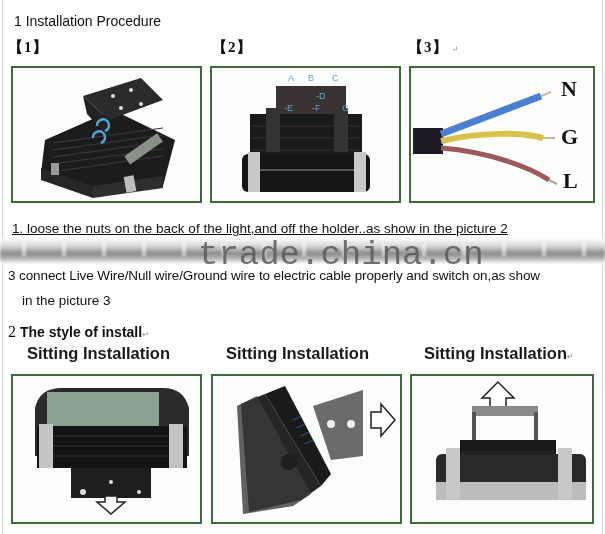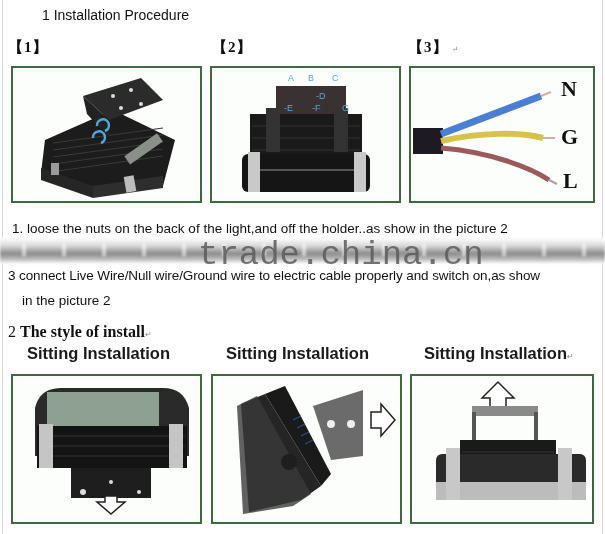--- a/index.html
+++ b/index.html
@@ -5,40 +5,40 @@
   html, body { margin: 0; padding: 0; }
   body {
     width: 605px; height: 534px; position: relative; overflow: hidden;
     background: #ffffff;
     font-family: "Liberation Sans", "DejaVu Sans", sans-serif;
     color: #111;
   }
   .frame-left { position: absolute; left: 2px; top: 0; width: 1px; height: 534px; background: #d8d8d8; }
   .frame-right { position: absolute; right: 2px; top: 0; width: 1px; height: 534px; background: #d8d8d8; }
   .abs { position: absolute; }
-  .heading1 { left: 14px; top: 7px; font-size: 14px; margin-left: 28px; }
+  .heading1 { left: 14px; top: 13px; font-size: 14px; }
   .step-label { top: 38px; font-family: "Liberation Serif", "DejaVu Serif", serif; font-size: 15px; font-weight: bold; letter-spacing: 1px; }
   .step-label .ret { font-size: 8px; color: #888; font-weight: normal; margin-left: 3px; }
   .box { position: absolute; border: 2px solid #3d6b3d; background: #fbfefb; box-sizing: border-box; overflow: hidden; }
   .text-line { font-size: 13.5px; white-space: nowrap; }
   .blur-band {
     position: absolute; left: 0; top: 238px; width: 605px; height: 26px;
     background: linear-gradient(to bottom, #ffffff 0%, #d9d9d9 30%, #8c8c8c 60%, #b8b8b8 80%, #ffffff 100%);
     filter: blur(1px);
   }
   .blur-band .stripes {
     position: absolute; left: 0; top: 6px; width: 100%; height: 12px;
     background: repeating-linear-gradient(to right, rgba(255,255,255,0.0) 0 22px, rgba(255,255,255,0.55) 22px 26px, rgba(255,255,255,0) 26px 40px);
   }
   .watermark {
     position: absolute; left: 198px; top: 236px; font-size: 34px; color: rgba(90,90,90,0.85);
     letter-spacing: 0px; font-family: Liberation Mono, monospace;
   }
   .heading2 { left: 8px; top: 323px; font-family: "Liberation Serif", serif; font-size: 16px; }
-  .heading2 small { font-size: 16px; font-weight: bold; font-family: Liberation Serif, serif; }
+  .heading2 small { font-size: 14px; font-weight: bold; font-family: Liberation Sans, sans-serif; }
   .heading2 .ret, .cap .ret { font-size: 8px; color: #888; font-weight: normal; }
   .cap { top: 344px; font-size: 16.5px; font-weight: bold; color: #1a1a1a; }
   svg { display: block; }
 </style>
 </head>
 <body>
 
 <div class="frame-left"></div>
 <div class="frame-right"></div>
 
@@ -111,29 +111,29 @@
     <path d="M30,80 C80,84 120,100 138,112" stroke="#9c5a5a" stroke-width="5" fill="none"></path>
     <path d="M138,112 L146,116" stroke="#b0a0a0" stroke-width="2"></path>
     <g font-family="Liberation Serif, serif" font-size="22" font-weight="bold" fill="#111">
       <text x="150" y="28">N</text>
       <text x="150" y="76">G</text>
       <text x="152" y="120">L</text>
     </g>
   </svg>
 </div>
 
-<div class="abs text-line" style="left:12px; top:221px;">1. loose the nuts on the back of the light,and off  the holder..as show in the picture 2</div>
+<div class="abs text-line" style="left:12px; top:221px;text-decoration:underline;">1. loose the nuts on the back of the light,and off  the holder..as show in the picture 2</div>
 
 <div class="blur-band">
     <div class="stripes"></div>
   </div>
 <div class="watermark">trade.china.cn</div>
 
 <div class="abs text-line" style="left:8px; top:268px; letter-spacing:-0.1px;">3 connect Live Wire/Null wire/Ground wire to electric cable properly and switch on,as show</div>
-<div class="abs text-line" style="left:22px; top:293px;">in the picture 2</div>
+<div class="abs text-line" style="left:22px; top:293px;">in the picture 3</div>
 
 <div class="abs heading2"><span>2</span> <small>The style of install</small><span class="ret">↵</span></div>
 
 <div class="abs cap" style="left:27px;">Sitting Installation</div>
 <div class="abs cap" style="left:226px;">Sitting Installation</div>
 <div class="abs cap" style="left:424px;"><span>Sitting Installation</span><span class="ret">↵</span></div>
 
 <div class="box" style="left:11px; top:374px; width:191px; height:150px;">
   <svg width="187" height="146" viewBox="0 0 187 146">
     <path d="M22,32 C26,16 36,12 50,12 L150,12 C164,12 172,18 176,32 L176,80 L22,80 Z" fill="#2a2a2a"></path>

